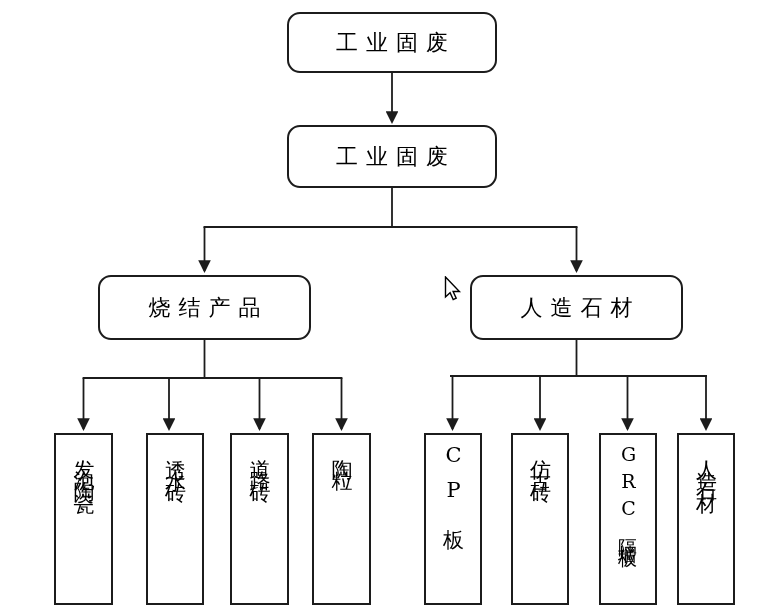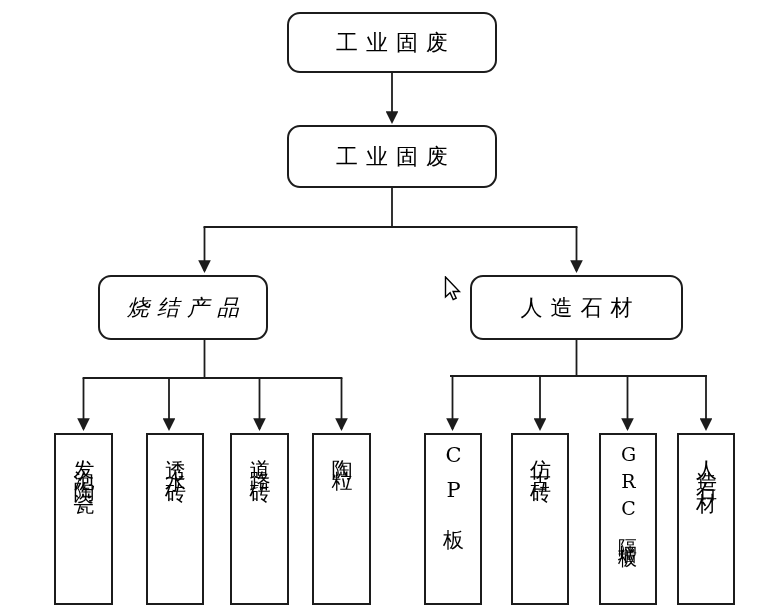--- a/index.html
+++ b/index.html
@@ -28,21 +28,21 @@
     background: #ffffff;
     font-size: 22px;
   }
   .hnode span {
     letter-spacing: 8px;
     margin-right: -8px;
     white-space: nowrap;
   }
   #node-root  { left: 287px; top: 12px;  width: 210px; height: 61px; }
   #node-mid   { left: 287px; top: 125px; width: 210px; height: 63px; }
-  #node-sint  { left: 98px;  top: 275px; width: 170px; height: 65px; font-style: italic; }
+  #node-sint  { left: 98px;  top: 275px; width: 213px; height: 65px; }
   #node-nsint { left: 470px; top: 275px; width: 213px; height: 65px; }
 
   
   .vnode {
     position: absolute;
     top: 433px;
     height: 172px;
     box-sizing: border-box;
     border: 2px solid #1c1c1c;
     background: #ffffff;

